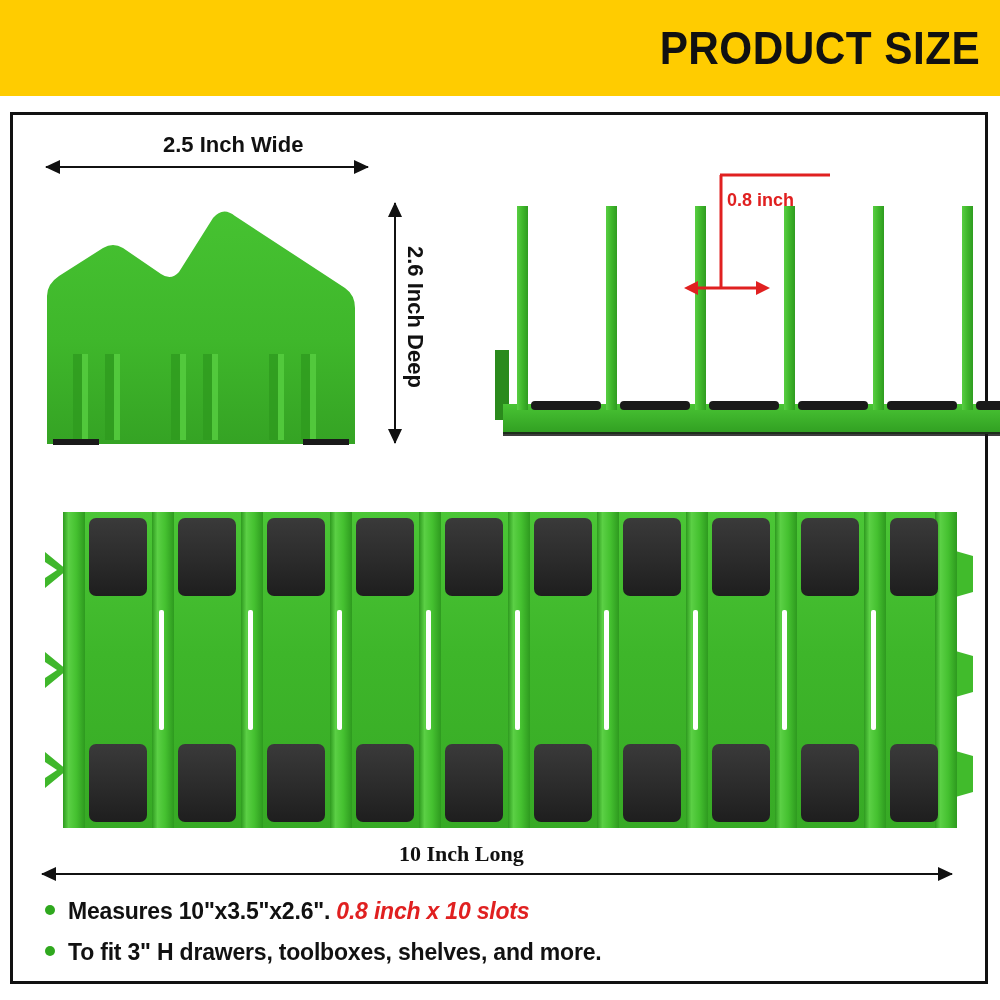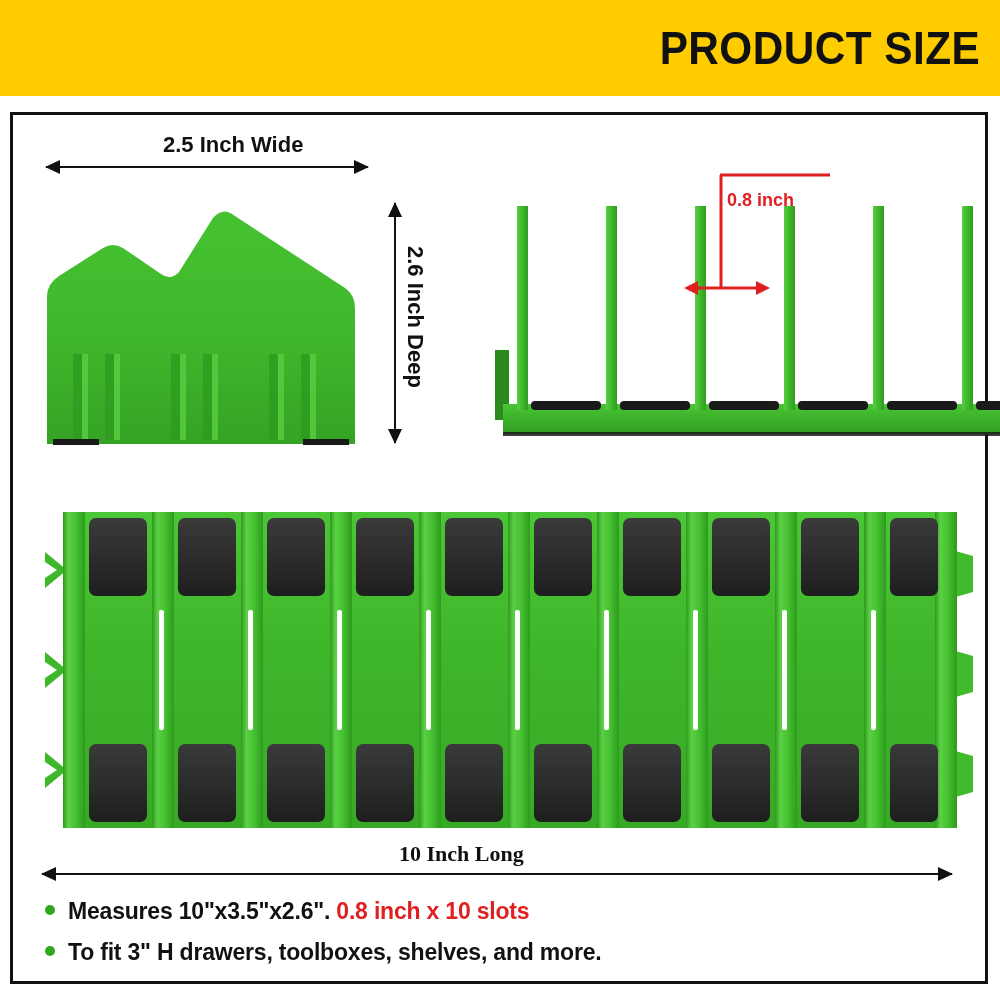--- a/index.html
+++ b/index.html
@@ -91,20 +91,21 @@
     width:10px;height:10px;border-radius:50%;
     background:#2FA81E;flex:0 0 auto;margin-right:13px;
     position:relative;top:-4px;
   }
   .bullet-text{
     font-size:23px;font-weight:bold;color:#111;
     letter-spacing:-0.2px;white-space:nowrap;
   }
   .bullet-text .accent{
     color:var(--red,#E02020);
+    font-style:italic;
   }
 </style>
 </head>
 <body>
 
 <div class="page">
 
   <div class="banner">
     <div class="banner-title">PRODUCT SIZE</div>
   </div>

